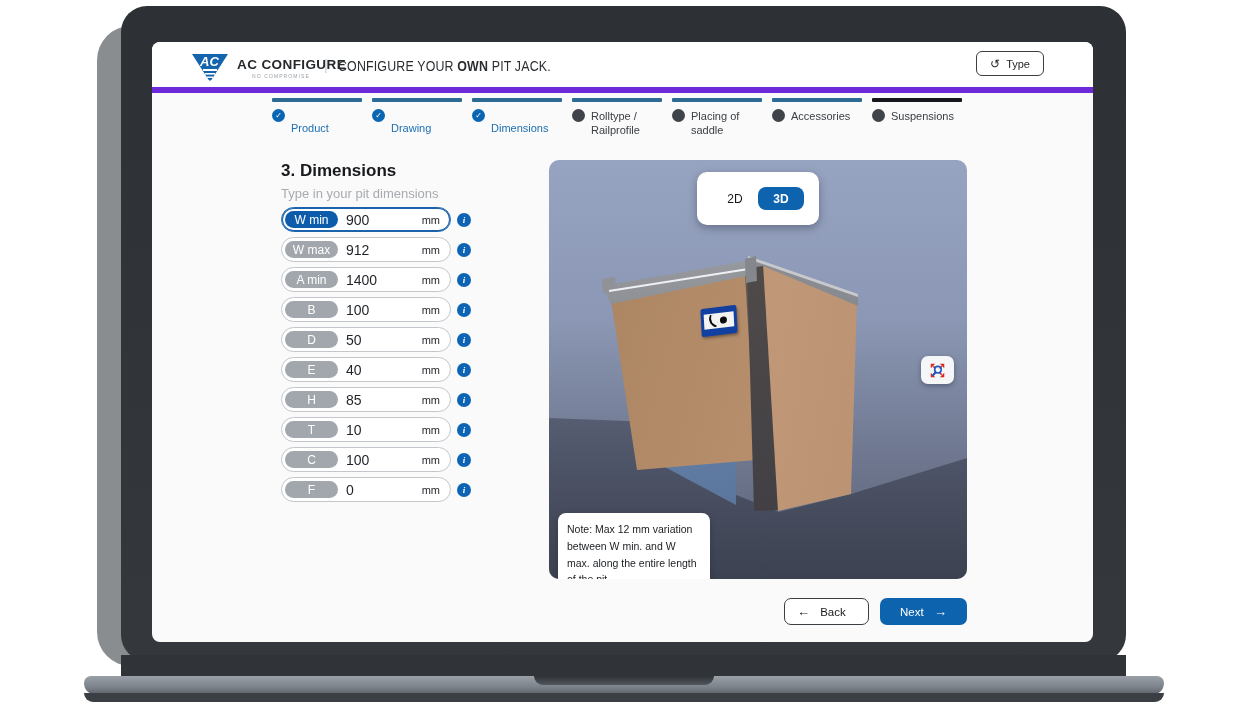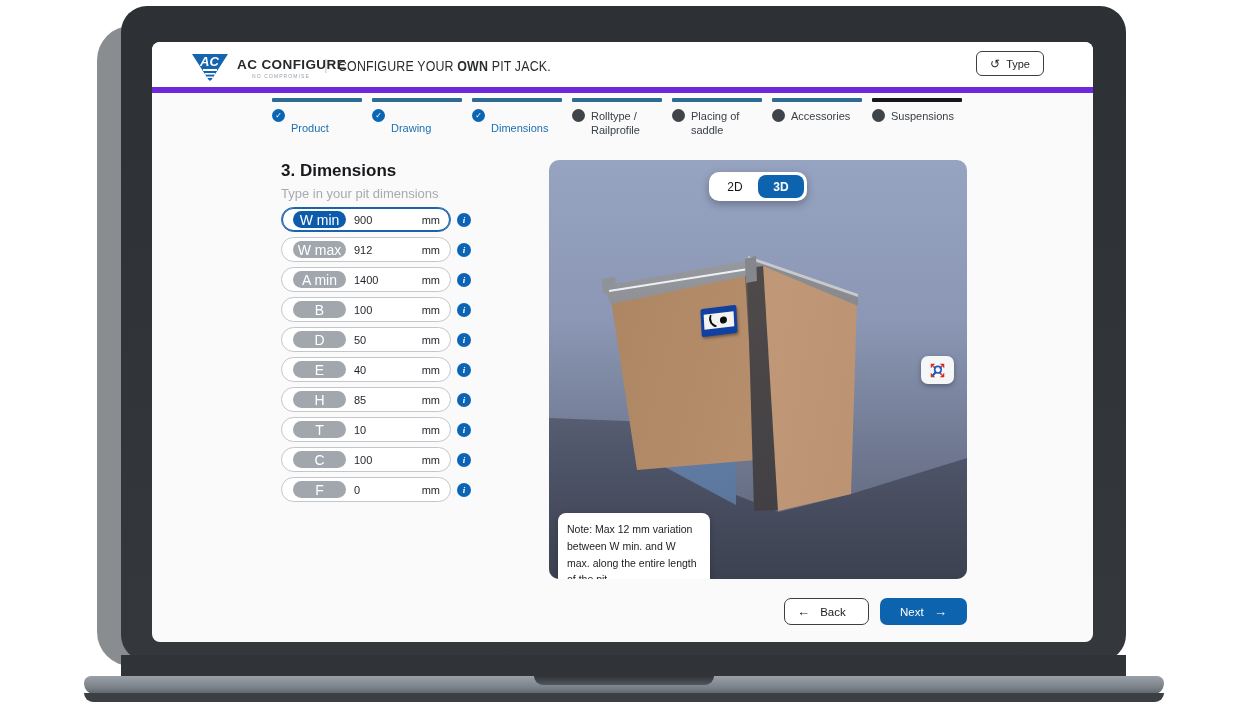--- a/index.html
+++ b/index.html
@@ -42,23 +42,23 @@
   .step-label { font-size:11px; line-height:1.35; }
   .step.complete .step-label { color:#1b6fb3;margin-top:12px; }
   .step.upcoming .step-label { color:#3a4046; }
 
   
   .form-title { position:absolute; left:129px; top:119px; font-size:17px; font-weight:bold; color:#17191c; }
   .form-sub { position:absolute; left:129px; top:144px; font-size:13px; color:#a7abb1; }
   .fields { position:absolute; left:129px; top:165px; }
   .field-row { position:relative; width:170px; height:25px; border:1px solid #c3c7cc; border-radius:13px; background:#fff; display:flex; align-items:center; margin-bottom:5px; cursor:text; }
   .field-row.active { border-color:#1b63ad; box-shadow:inset 0 0 0 1px #1b63ad; }
-  .chip { margin-left:11px; width:53px; height:17px; border-radius:9px; background:#a2a7ad; color:#fff; font-size:14px; display:flex; align-items:center; justify-content:center; }
+  .chip { margin-left:3px; width:53px; height:17px; border-radius:9px; background:#a2a7ad; color:#fff; font-size:12px; display:flex; align-items:center; justify-content:center; }
   .field-row.active .chip { background:#0d5cab; }
-  .f-value { margin-left:8px; font-size:11px; color:#1f2328; }
+  .f-value { margin-left:8px; font-size:14px; color:#1f2328; }
   .f-unit { margin-left:auto; margin-right:10px; font-size:11px; color:#1f2328; }
   .info-dot { position:absolute; right:-21px; top:5px; width:14px; height:14px; border-radius:50%; background:#0d64b5; color:#fff; font-size:9px; font-style:italic; font-weight:bold; font-family:"Liberation Serif",serif; display:flex; align-items:center; justify-content:center; cursor:pointer; }
 
   
   .viewer { position:absolute; left:397px; top:118px; width:418px; height:419px; border-radius:10px; overflow:hidden; background:linear-gradient(180deg,#97a4c1 0%,#8b97b4 38%,#6f7890 70%,#596073 100%); }
   .poly { position:absolute; inset:0; }
   .ground { clip-path:polygon(0px 258px,104px 262px,114px 306px,230px 352px,302px 334px,418px 298px,418px 419px,0px 419px); background:linear-gradient(180deg,rgba(52,57,74,.22),rgba(32,35,47,.5)); }
   .floor-blue { clip-path:polygon(104px 262px,187px 236px,187px 345px,114px 306px); background:linear-gradient(160deg,#7e9ac0,#4e688f); }
   .lwall { clip-path:polygon(62px 140px,196px 114px,207px 300px,88px 310px); background:linear-gradient(104deg,#a8815f 0%,#b78f6d 55%,#ad8564 100%); }
   .lwall-edge { clip-path:polygon(196px 114px,205px 112px,216px 298px,207px 300px); background:#6d5846; }
@@ -69,21 +69,21 @@
   .rwall { clip-path:polygon(214px 104px,308px 141px,302px 334px,229px 351px); background:linear-gradient(100deg,#b08766 0%,#c09877 50%,#b68e6d 100%); }
   .rcap { clip-path:polygon(199px 97px,309px 135px,309px 146px,214px 106px,199px 108px); background:linear-gradient(180deg,#96989d,#6b6e73); }
   .rcap-shine { clip-path:polygon(199px 96px,309px 134px,309px 137px,199px 99px); background:#c7c9cd; }
   .rcap-notch { clip-path:polygon(196px 99px,207px 96px,208px 121px,197px 123px); background:#84878c; }
 
   .plate { position:absolute; left:152px; top:147px; width:36px; height:28px; background:#1240a0; border-radius:2px; transform:rotate(-3deg) skewY(-4deg); box-shadow:1px 2px 3px rgba(0,0,0,.35); }
   .plate-band { position:absolute; left:3px; top:6px; right:3px; bottom:7px; background:#f3f3f1; }
   .plate-dot { position:absolute; right:7px; top:4px; width:7px; height:7px; border-radius:50%; background:#0c0c10; }
   .plate-arc { position:absolute; left:4px; top:2px; width:10px; height:11px; border-left:2.5px solid #0c0c10; border-bottom:2.5px solid #0c0c10; border-radius:0 0 0 10px; transform:rotate(18deg); }
 
-  .toggle { position:absolute; left:50%; top:12px; transform:translateX(-50%); background:#fff; border-radius:10px; padding:3px; display:flex; box-shadow:0 3px 8px rgba(20,25,40,.35); }
+  .toggle { position:absolute; left:50%; top:12px; transform:translateX(-50%); background:#fff; border-radius:10px; padding:15px; display:flex; box-shadow:0 3px 8px rgba(20,25,40,.35); }
   .seg { width:46px; height:23px; border-radius:8px; display:flex; align-items:center; justify-content:center; font-size:12px; color:#14171a; cursor:pointer; }
   .seg.active { background:#0e63ae; color:#fff; font-weight:bold; }
 
   .fit-btn { position:absolute; left:372px; top:196px; width:33px; height:28px; background:#f5f6f8; border:none; border-radius:7px; display:flex; align-items:center; justify-content:center; box-shadow:0 2px 5px rgba(20,25,40,.35); cursor:pointer; }
 
   .note-box { position:absolute; left:9px; top:353px; width:152px; background:#fff; border-radius:8px; padding:8px 9px; font-size:10.5px; line-height:1.6; color:#1b1e21; box-shadow:0 2px 6px rgba(20,25,40,.3); }
 
   
   .back-btn { position:absolute; left:632px; top:556px; width:85px; height:27px; background:#fff; border:1px solid #3a3f44; border-radius:7px; display:flex; align-items:center; justify-content:space-between; padding:0 12px; font-size:11.5px; color:#17191c; cursor:pointer; }
   .next-btn { position:absolute; left:728px; top:556px; width:87px; height:27px; background:#0e63ae; border:none; border-radius:7px; display:flex; align-items:center; justify-content:space-between; padding:0 20px; font-size:11.5px; color:#fff; cursor:pointer; }

